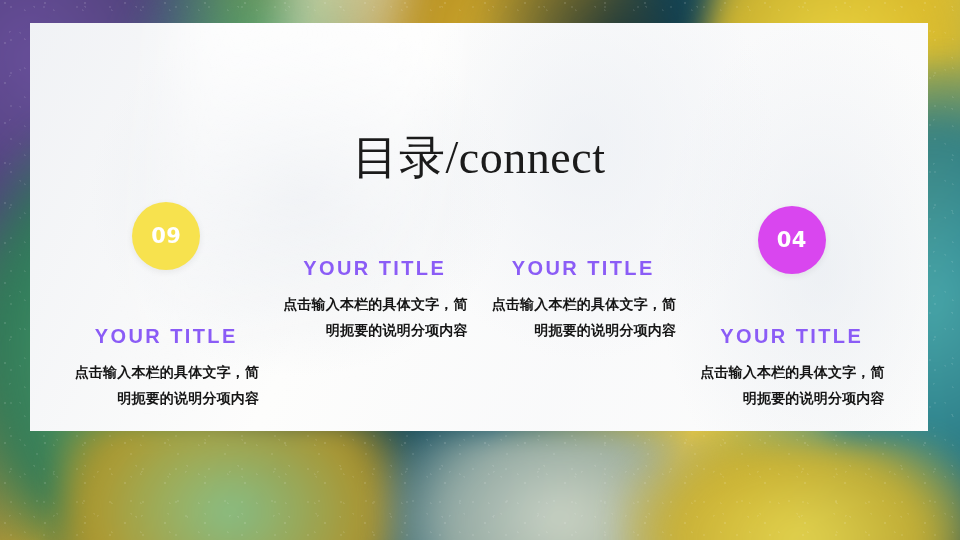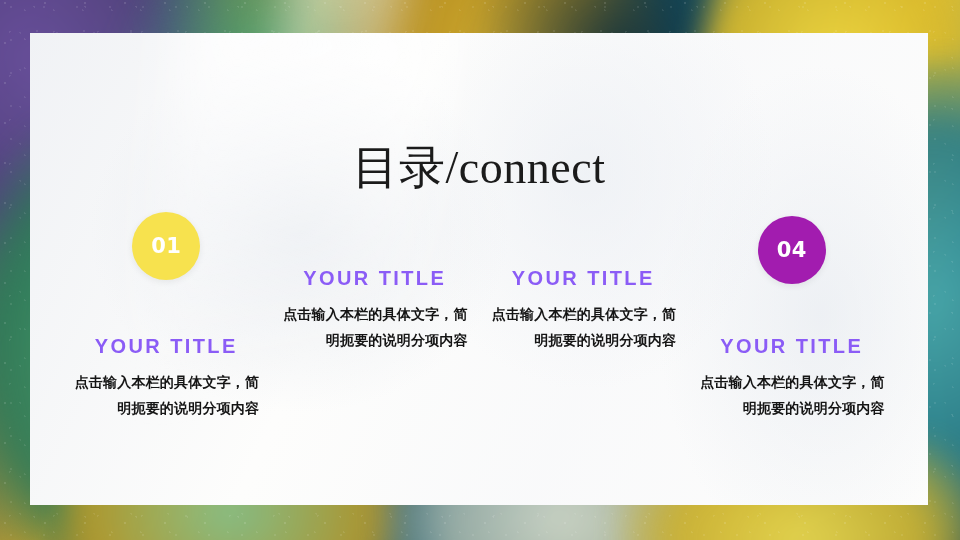--- a/index.html
+++ b/index.html
@@ -73,23 +73,23 @@
       radial-gradient(circle at 22% 72%, rgba(255,255,255,.4) 0 1px, transparent 1px),
       radial-gradient(circle at 55% 88%, rgba(255,255,255,.35) 0 1px, transparent 1px),
       radial-gradient(circle at 78% 66%, rgba(255,255,255,.4) 0 1px, transparent 1px);
     background-size: 40px 40px, 33px 33px, 51px 51px, 29px 29px, 44px 44px, 37px 37px, 47px 47px;
   }
 
   
   #card {
     position: absolute;
     left: 30px;
-    top: 33px;
+    top: 23px;
     width: 898px;
-    height: 472px;
+    height: 408px;
     background: #fdfdfc;
     overflow: hidden;
     text-decoration: underline;
   }
   .card-wash {
     position: absolute;
     inset: 0;
     background:
       radial-gradient(ellipse 300px 260px at 30% 42%, rgba(228,232,238,.75) 0%, rgba(228,232,238,0) 70%),
       radial-gradient(ellipse 260px 300px at 62% 30%, rgba(232,236,242,.6) 0%, rgba(232,236,242,0) 72%),
@@ -149,21 +149,21 @@
     align-items: center;
     justify-content: center;
     font-family: "DejaVu Sans", sans-serif;
     font-size: 21px;
     font-weight: 700;
     color: #ffffff;
     letter-spacing: .5px;
     box-shadow: 0 2px 7px rgba(0,0,0,.07);
   }
   .badge.yellow { background: #f7e24e; }
-  .badge.gray   { background: #a21caf; }
+  .badge.gray   { background: #d946ef; }
 
   .col-title {
     font-family: "Liberation Sans", sans-serif;
     font-size: 20px;
     font-weight: 700;
     color: #8b5cf6;
     letter-spacing: 2.4px;
     white-space: nowrap;
   }
   .col.c1 .col-title { margin-top: 55px; }
@@ -206,21 +206,21 @@
     <div class="card-wash"></div>
     <div class="card-wash2"></div>
 
     <div id="content">
 
       <div class="title">目录/connect</div>
 
       <div class="columns">
 
         <div class="col c1">
-          <div class="badge yellow">01</div>
+          <div class="badge yellow">09</div>
           <div class="col-title">YOUR TITLE</div>
           <div class="col-desc">点击输入本栏的具体文字，简明扼要的说明分项内容</div>
         </div>
 
         <div class="col c2">
           <div class="col-title">YOUR TITLE</div>
           <div class="col-desc">点击输入本栏的具体文字，简明扼要的说明分项内容</div>
         </div>
 
         <div class="col c3">

